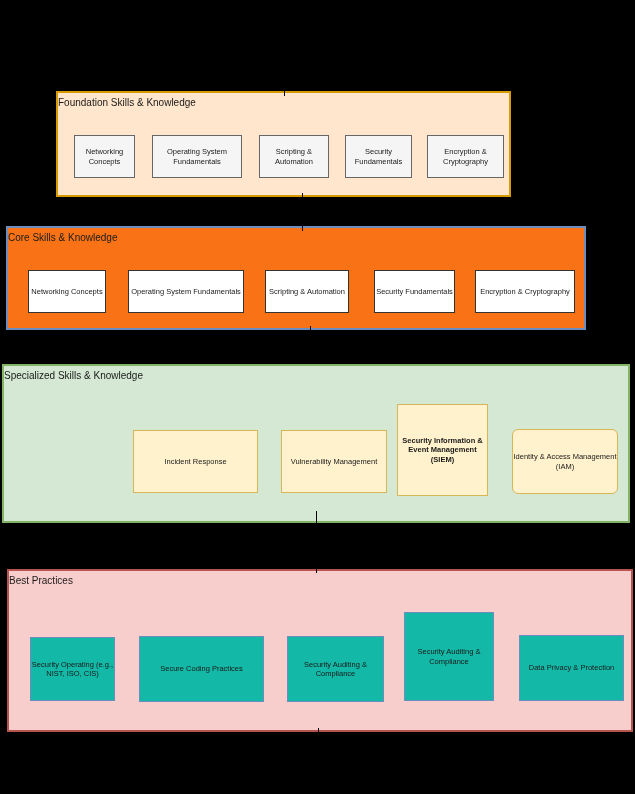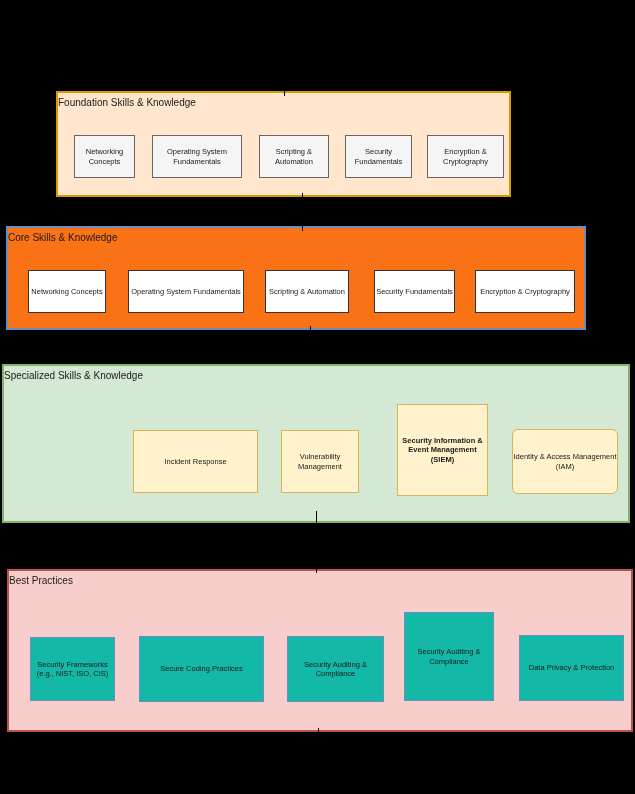--- a/index.html
+++ b/index.html
@@ -51,21 +51,21 @@
   .c1{left:20px;top:42px;width:78px;height:43px;}
   .c2{left:120px;top:42px;width:116px;height:43px;}
   .c3{left:257px;top:42px;width:84px;height:43px;}
   .c4{left:366px;top:42px;width:81px;height:43px;}
   .c5{left:467px;top:42px;width:100px;height:43px;}
   
   .sec-specialized{left:2px;top:356px;width:628px;height:159px;background:#d5e8d4;border-color:#82b366;margin-top:8px;}
   .sec-specialized .box{background:#fff2cc;border-color:#d6b656;}
   .s1{left:20px;top:63px;width:81px;height:64px;}
   .s2{left:129px;top:64px;width:125px;height:63px;}
-  .s3{left:277px;top:64px;width:78px;height:63px;}
+  .s3{left:277px;top:64px;width:106px;height:63px;}
   .s4{left:393px;top:38px;width:91px;height:92px;font-weight:bold;}
   .s5{left:508px;top:63px;width:106px;height:65px;border-radius:6px;}
   
   .sec-best{left:7px;top:569px;width:626px;height:163px;background:#f8cecc;border-color:#b85450;}
   .sec-best .box{background:#14b8a6;border-color:#6c8ebf;}
   .p1{left:21px;top:66px;width:85px;height:64px;}
   .p2{left:130px;top:65px;width:125px;height:66px;}
   .p3{left:278px;top:65px;width:97px;height:66px;}
   .p4{left:395px;top:41px;width:90px;height:89px;}
   .p5{left:510px;top:64px;width:105px;height:66px;}
@@ -103,21 +103,21 @@
   <section class="sec sec-specialized">
     <div class="sec-title">Specialized Skills &amp; Knowledge</div>
     <div class="box s2">Incident Response</div>
     <div class="box s3">Vulnerability Management</div>
     <div class="box s4">Security Information &amp; Event Management (SIEM)</div>
     <div class="box s5">Identity &amp; Access Management (IAM)</div>
   </section>
 
   <section class="sec sec-best">
     <div class="sec-title">Best Practices</div>
-    <div class="box p1">Security Frameworks (e.g., NIST, ISO, CIS)</div>
+    <div class="box p1">Security Operating (e.g., NIST, ISO, CIS)</div>
     <div class="box p2">Secure Coding Practices</div>
     <div class="box p3">Security Auditing &amp; Compliance</div>
     <div class="box p4">Security Auditing &amp; Compliance</div>
     <div class="box p5">Data Privacy &amp; Protection</div>
   </section>
 
   <div class="tick t1"></div>
   <div class="tick t2"></div>
   <div class="tick t3"></div>
   <div class="tick t4"></div>

